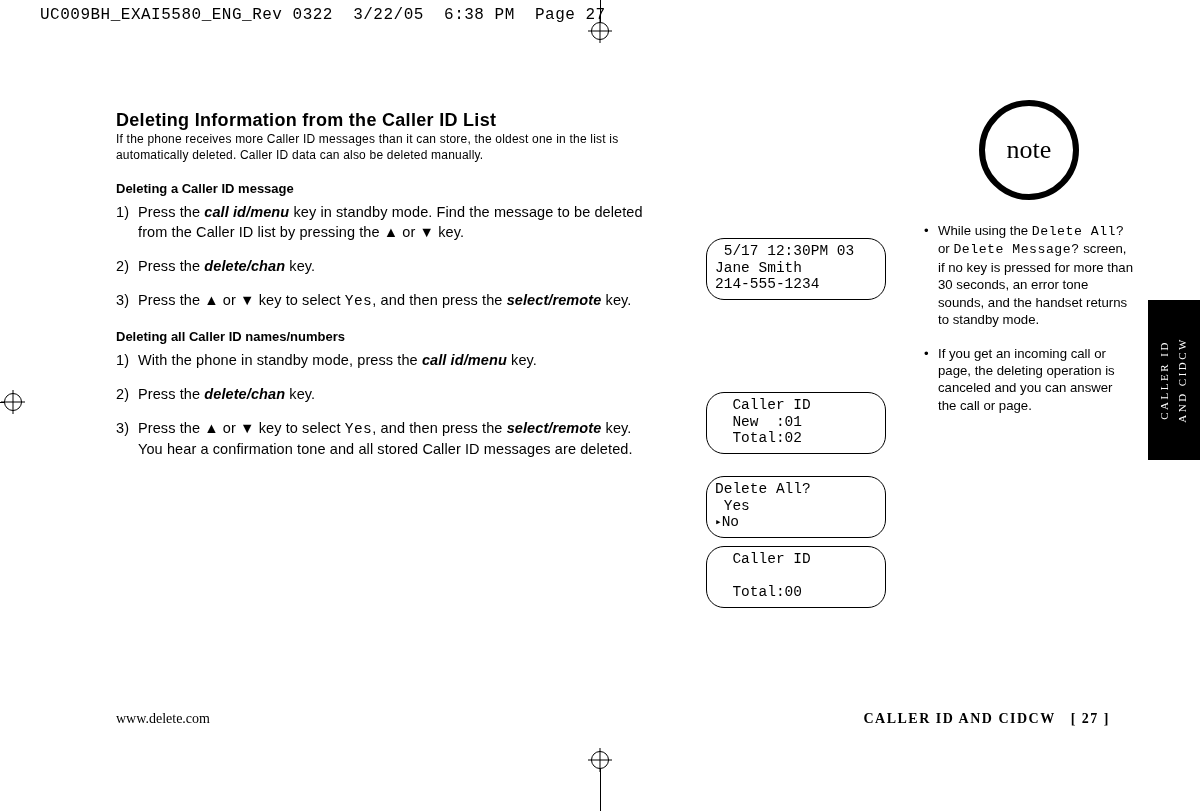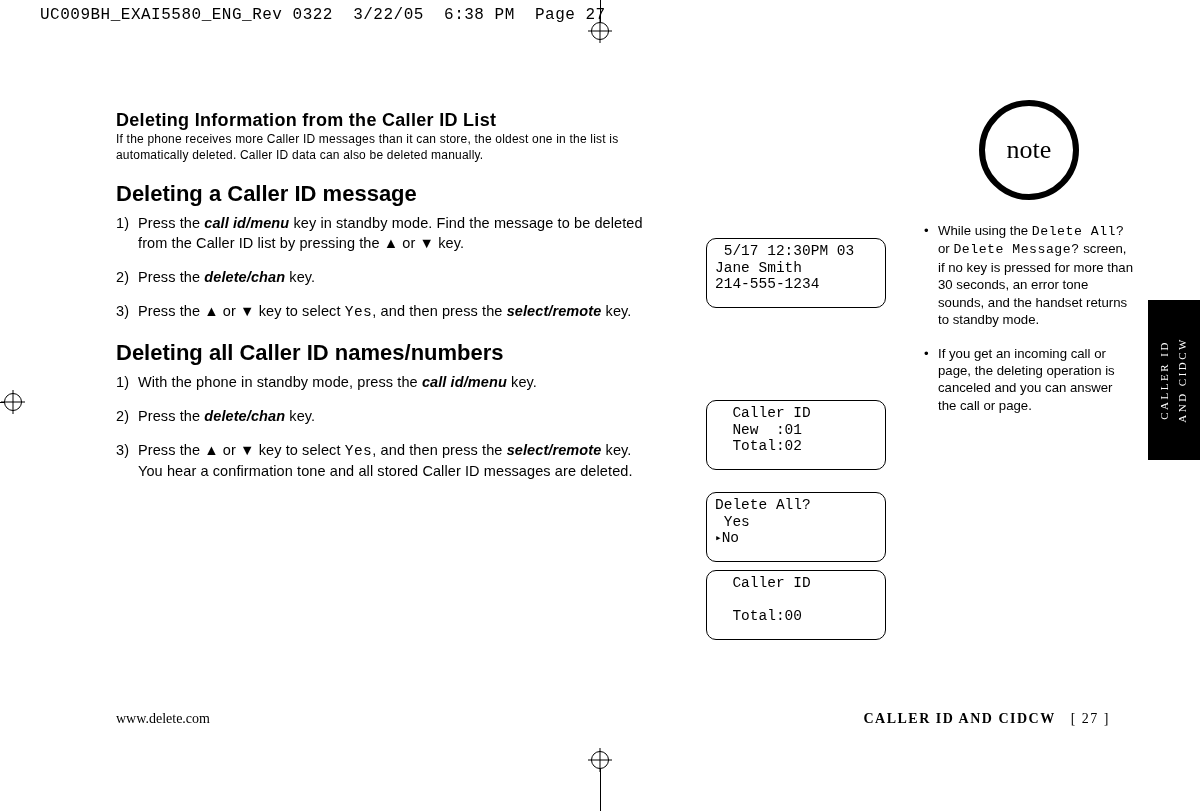--- a/index.html
+++ b/index.html
@@ -45,21 +45,21 @@
   h2 {
     font-family: Liberation Sans, sans-serif;
     font-weight: bold;
     font-size: 18px;
     letter-spacing: 0.3px;
     margin-bottom: 0;
   }
   h3 {
     font-family: Verdana, sans-serif;
     font-weight: bold;
-    font-size: 22px;
+    font-size: 13px;
     margin: 18px 0 4px;
   }
   .intro {
     font-size: 12px;
     line-height: 1.35;
     letter-spacing: 0.2px;
   }
   ol.steps {
     list-style: none;
     counter-reset: step;
@@ -78,22 +78,22 @@
     position: absolute;
     left: 0;
   }
   .keylabel { font-weight: bold; font-style: italic; }
   .lcdword { font-family: "Courier New", monospace; letter-spacing: 0.5px; }
   .tri { font-family: Arial, sans-serif; }
 
   
   .lcd {
     border: 1.5px solid #000;
-    border-radius: 10px;
-    padding: 4px 8px 14px;
+    border-radius: 18px;
+    padding: 4px 8px 6px;
     font-family: "Courier New", monospace;
     font-size: 14.5px;
     line-height: 1.15;
     white-space: pre;
     margin-bottom: 22px;
     width: 180px;
   }
   .lcd .cursor::before { content: "\25B8"; font-size: 11px; position: relative; top: -1px; }
 
   
@@ -147,21 +147,21 @@
   }
   .footer-right {
     position: absolute;
     right: 90px;
     font-family: Georgia, serif;
     font-size: 14px;
     letter-spacing: 1.5px;
     font-weight: bold;
   }
   .footer-right .pg {
-    font-weight: normal;
+    font-weight: bold;
   }
 
   
   .mark { position: absolute; background: #000; }
   .mark.vtop { left: 600px; top: 0; width: 1px; height: 30px; }
   .mark.vbot { left: 600px; bottom: 0; width: 1px; height: 50px; }
   .mark.hleft { left: 0; top: 402px; height: 1px; width: 14px; }
   .mark.hright { right: 0; top: 402px; height: 1px; width: 14px; }
   .circ { position: absolute; width: 18px; height: 18px; border: 1px solid #000; border-radius: 50%; background:#fff; }
   .circ::before, .circ::after { content:""; position:absolute; background:#000; }

